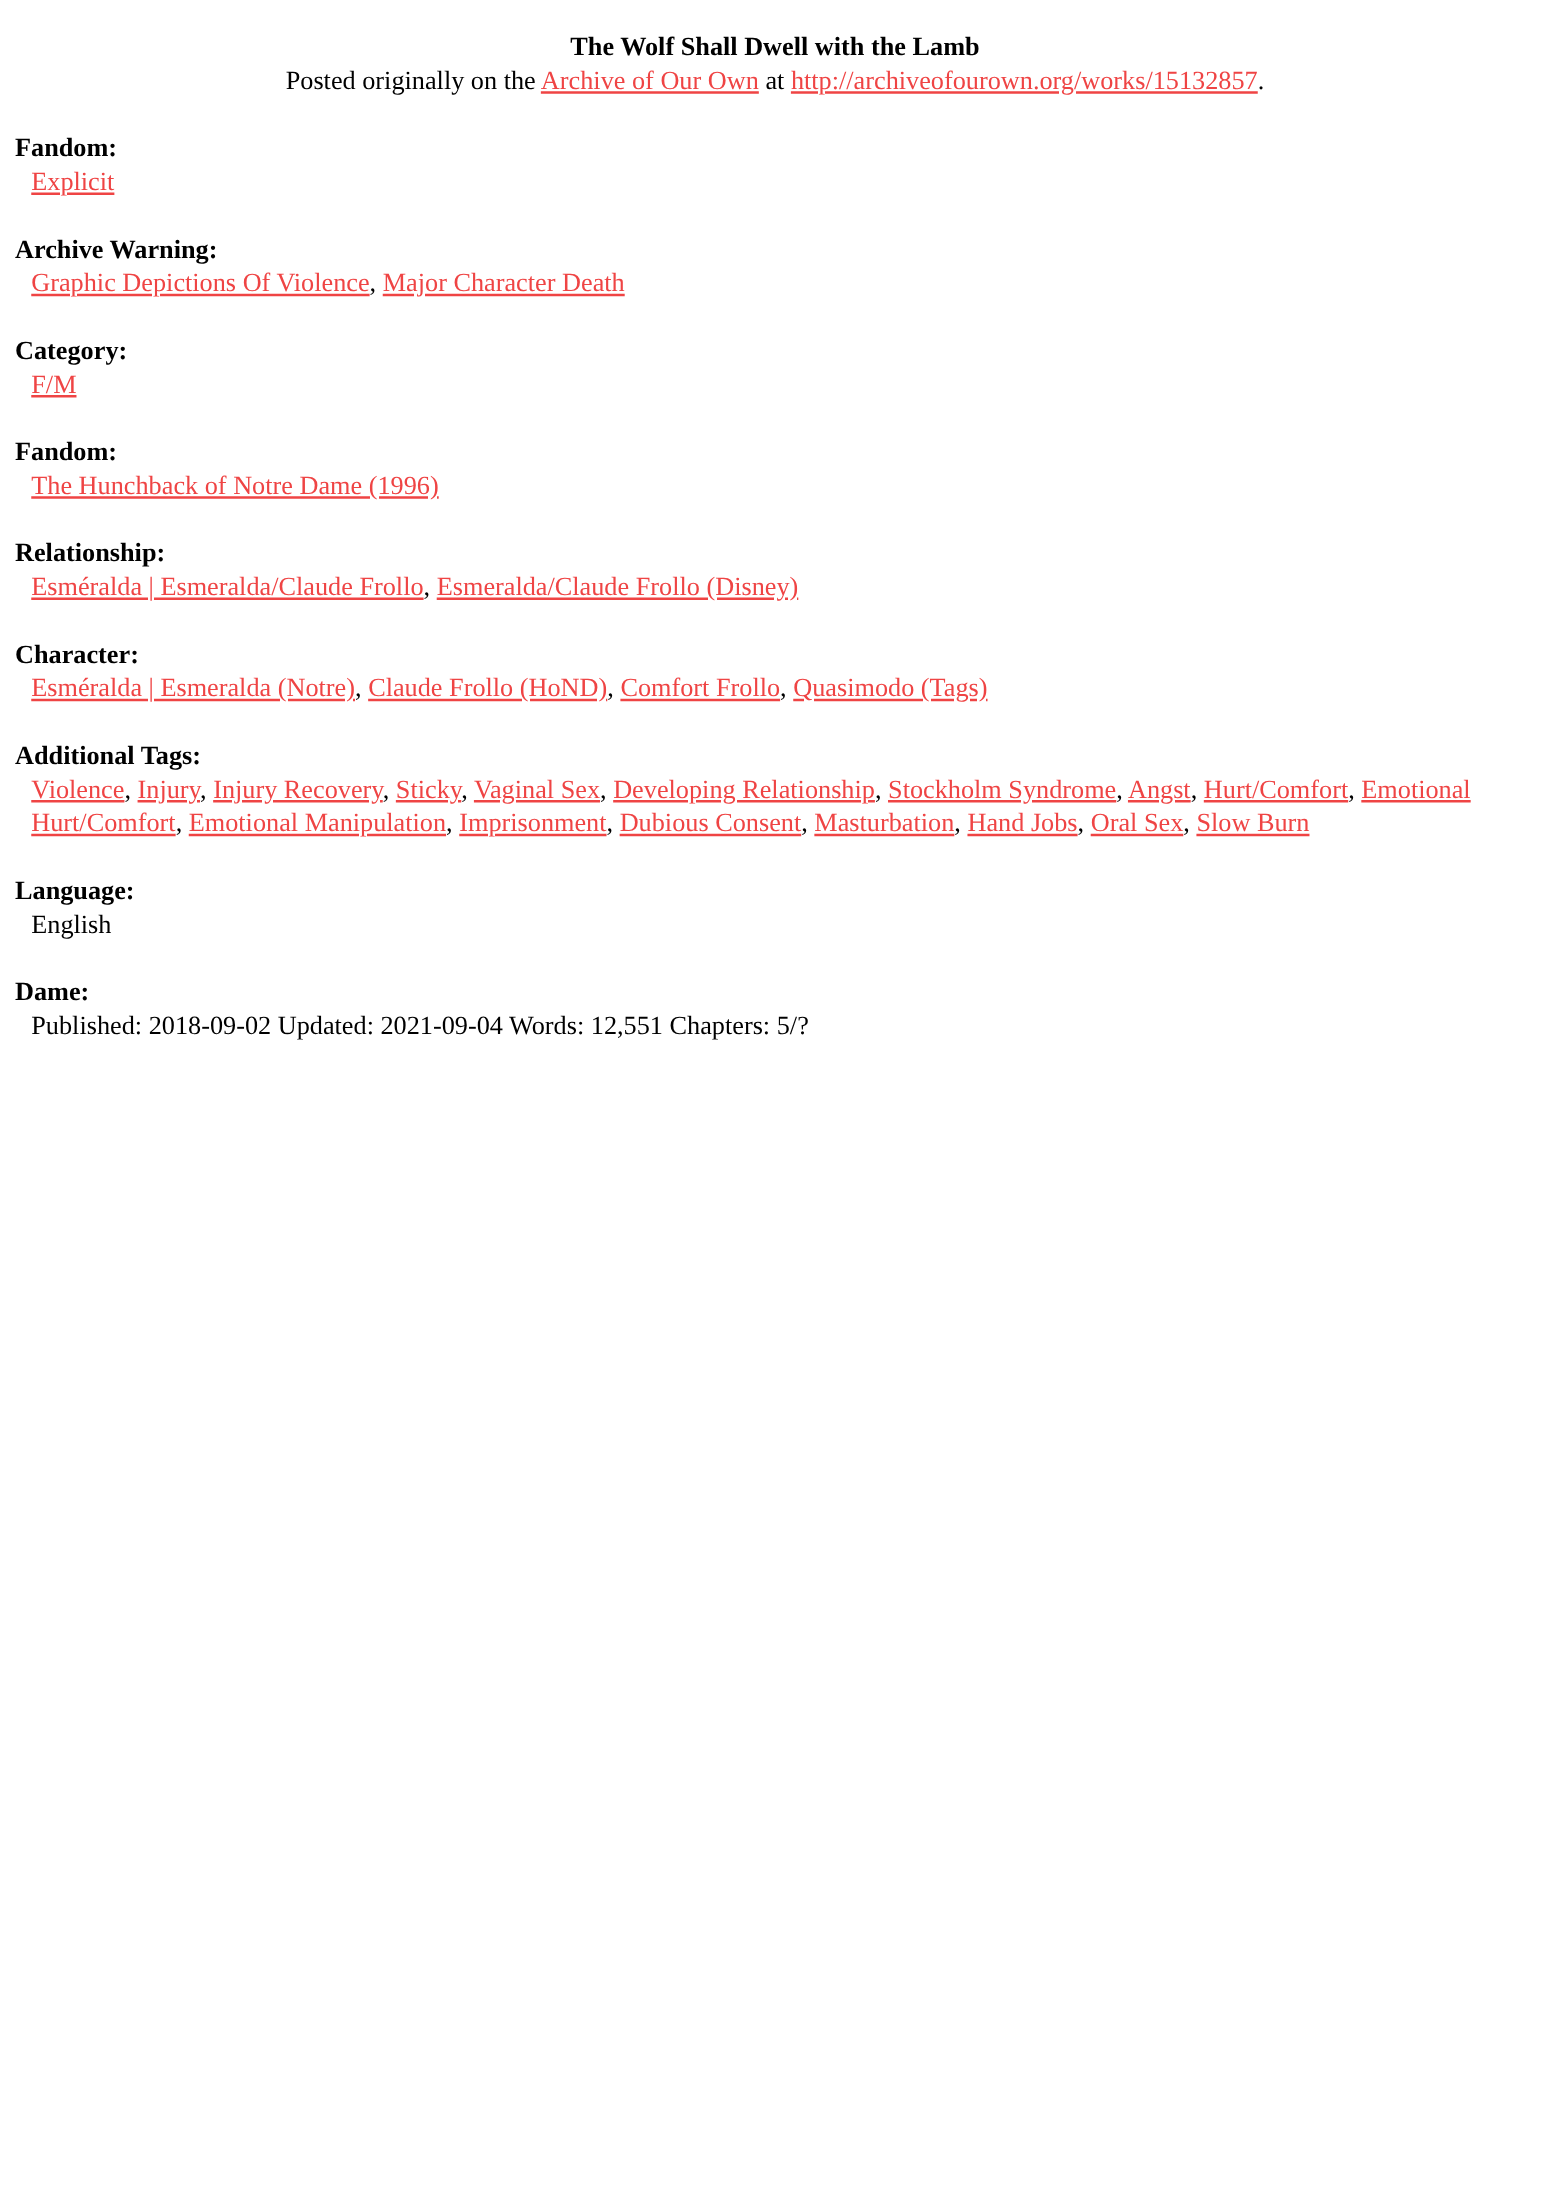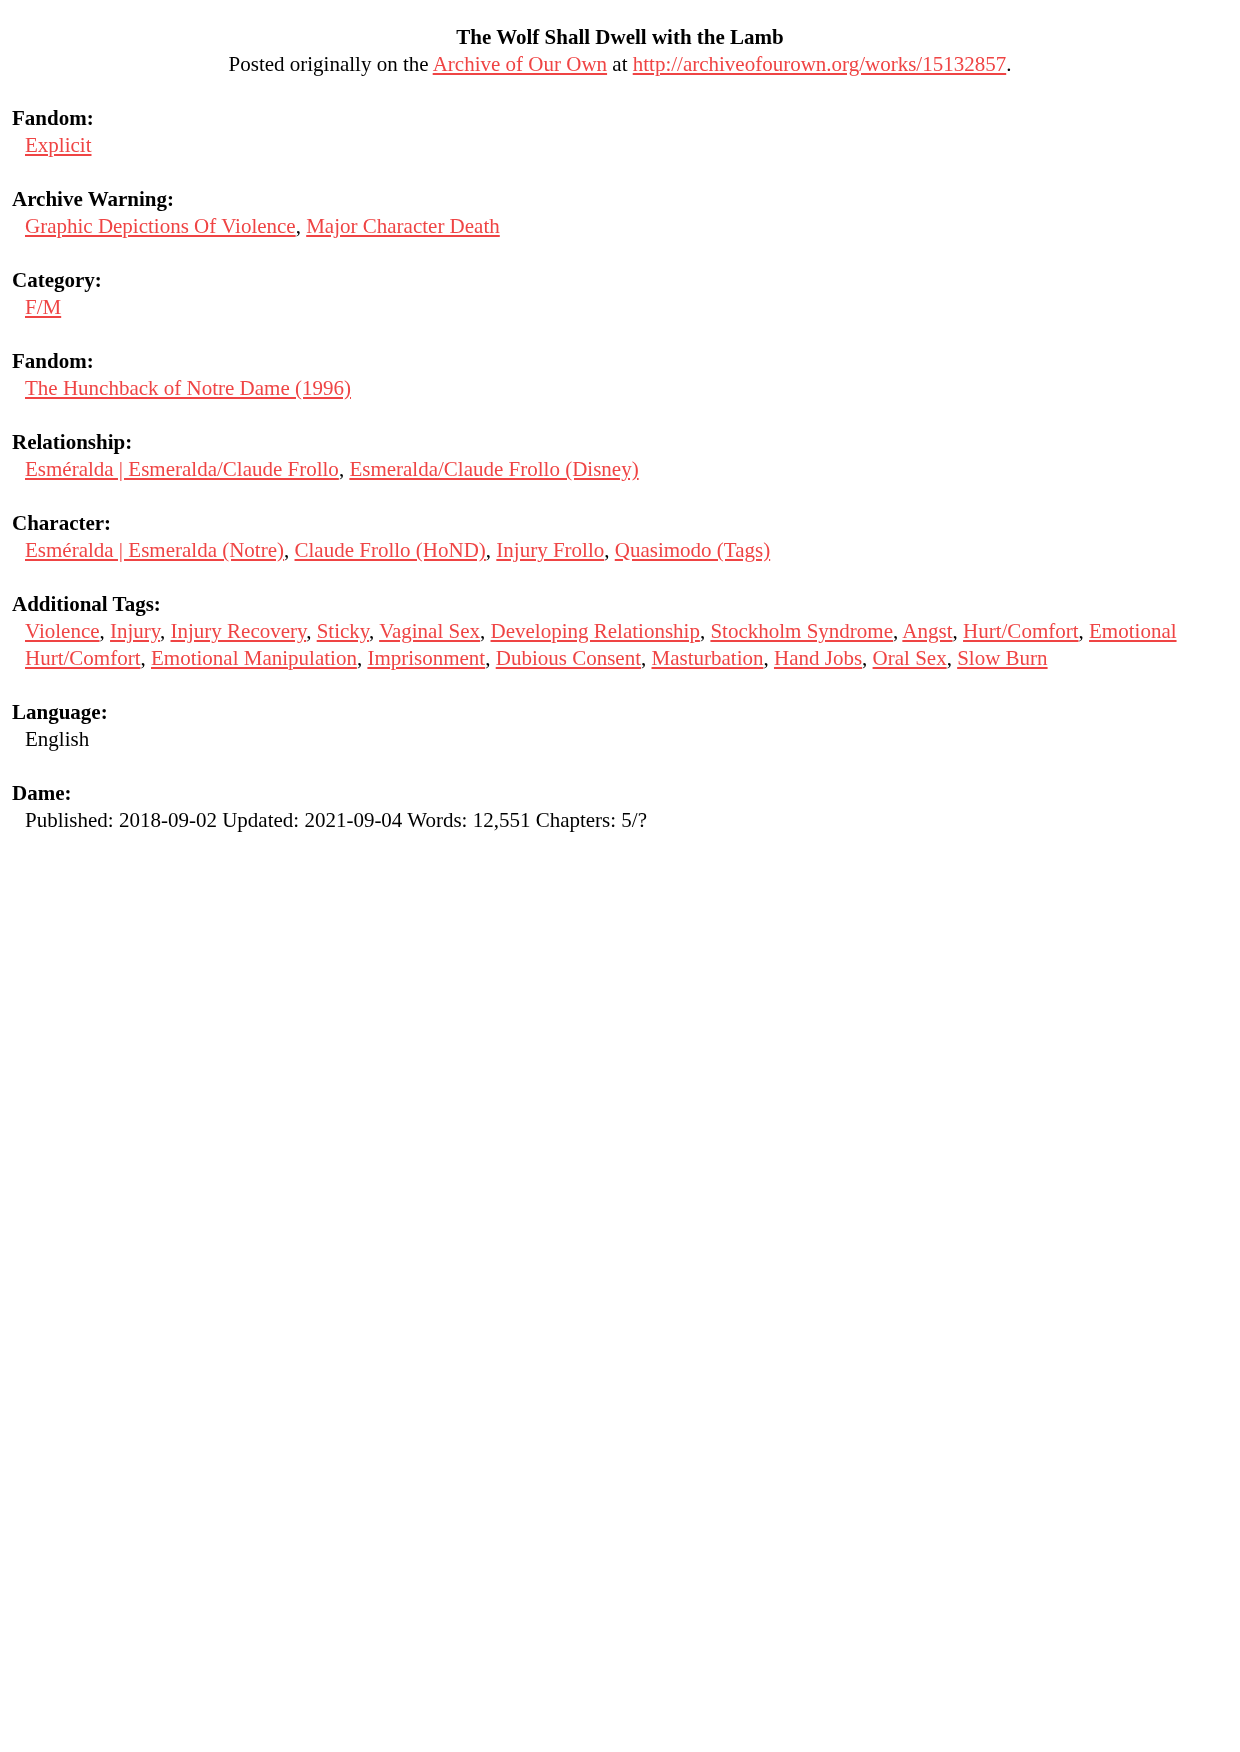--- a/index.html
+++ b/index.html
@@ -69,21 +69,21 @@
       <div class="section">
         <div class="section-label">Fandom:</div>
         <div class="section-value"><a href="#">The Hunchback of Notre Dame (1996)</a></div>
       </div>
       <div class="section">
         <div class="section-label">Relationship:</div>
         <div class="section-value"><a href="#">Esméralda | Esmeralda/Claude Frollo</a>, <a href="#">Esmeralda/Claude Frollo (Disney)</a></div>
       </div>
       <div class="section">
         <div class="section-label">Character:</div>
-        <div class="section-value"><a href="#">Esméralda | Esmeralda (Notre)</a>, <a href="#">Claude Frollo (HoND)</a>, <a href="#">Injury Frollo</a>, <a href="#">Quasimodo (Tags)</a></div>
+        <div class="section-value"><a href="#">Esméralda | Esmeralda (Notre)</a>, <a href="#">Claude Frollo (HoND)</a>, <a href="#">Comfort Frollo</a>, <a href="#">Quasimodo (Tags)</a></div>
       </div>
       <div class="section">
         <div class="section-label">Additional Tags:</div>
         <div class="section-value"><a href="#">Violence</a>, <a href="#">Injury</a>, <a href="#">Injury Recovery</a>, <a href="#">Sticky</a>, <a href="#">Vaginal Sex</a>, <a href="#">Developing Relationship</a>, <a href="#">Stockholm Syndrome</a>, <a href="#">Angst</a>, <a href="#">Hurt/Comfort</a>, <a href="#">Emotional Hurt/Comfort</a>, <a href="#">Emotional Manipulation</a>, <a href="#">Imprisonment</a>, <a href="#">Dubious Consent</a>, <a href="#">Masturbation</a>, <a href="#">Hand Jobs</a>, <a href="#">Oral Sex</a>, <a href="#">Slow Burn</a></div>
       </div>
       <div class="section">
         <div class="section-label">Language:</div>
         <div class="section-value"><span>English</span></div>
       </div>
       <div class="section">

